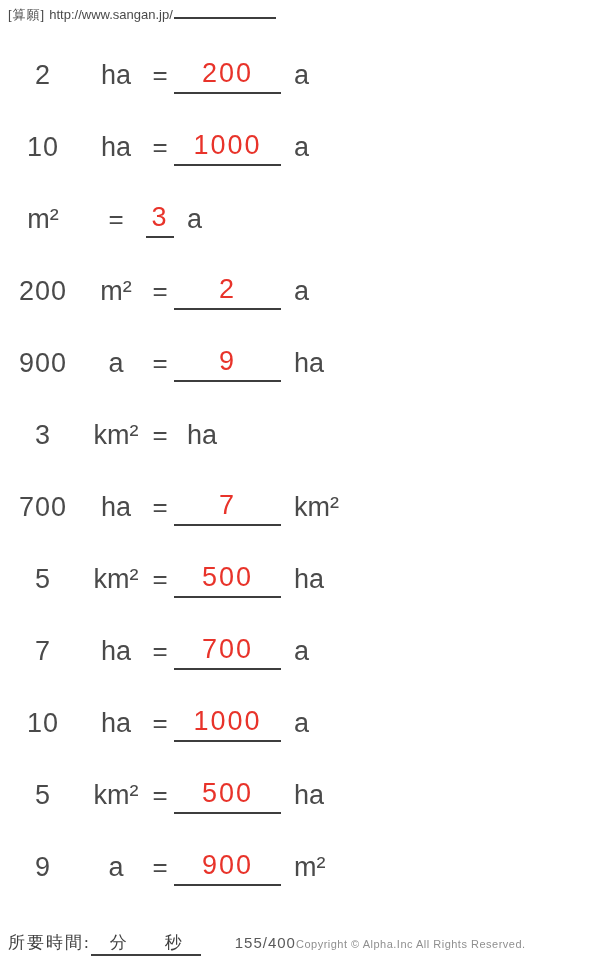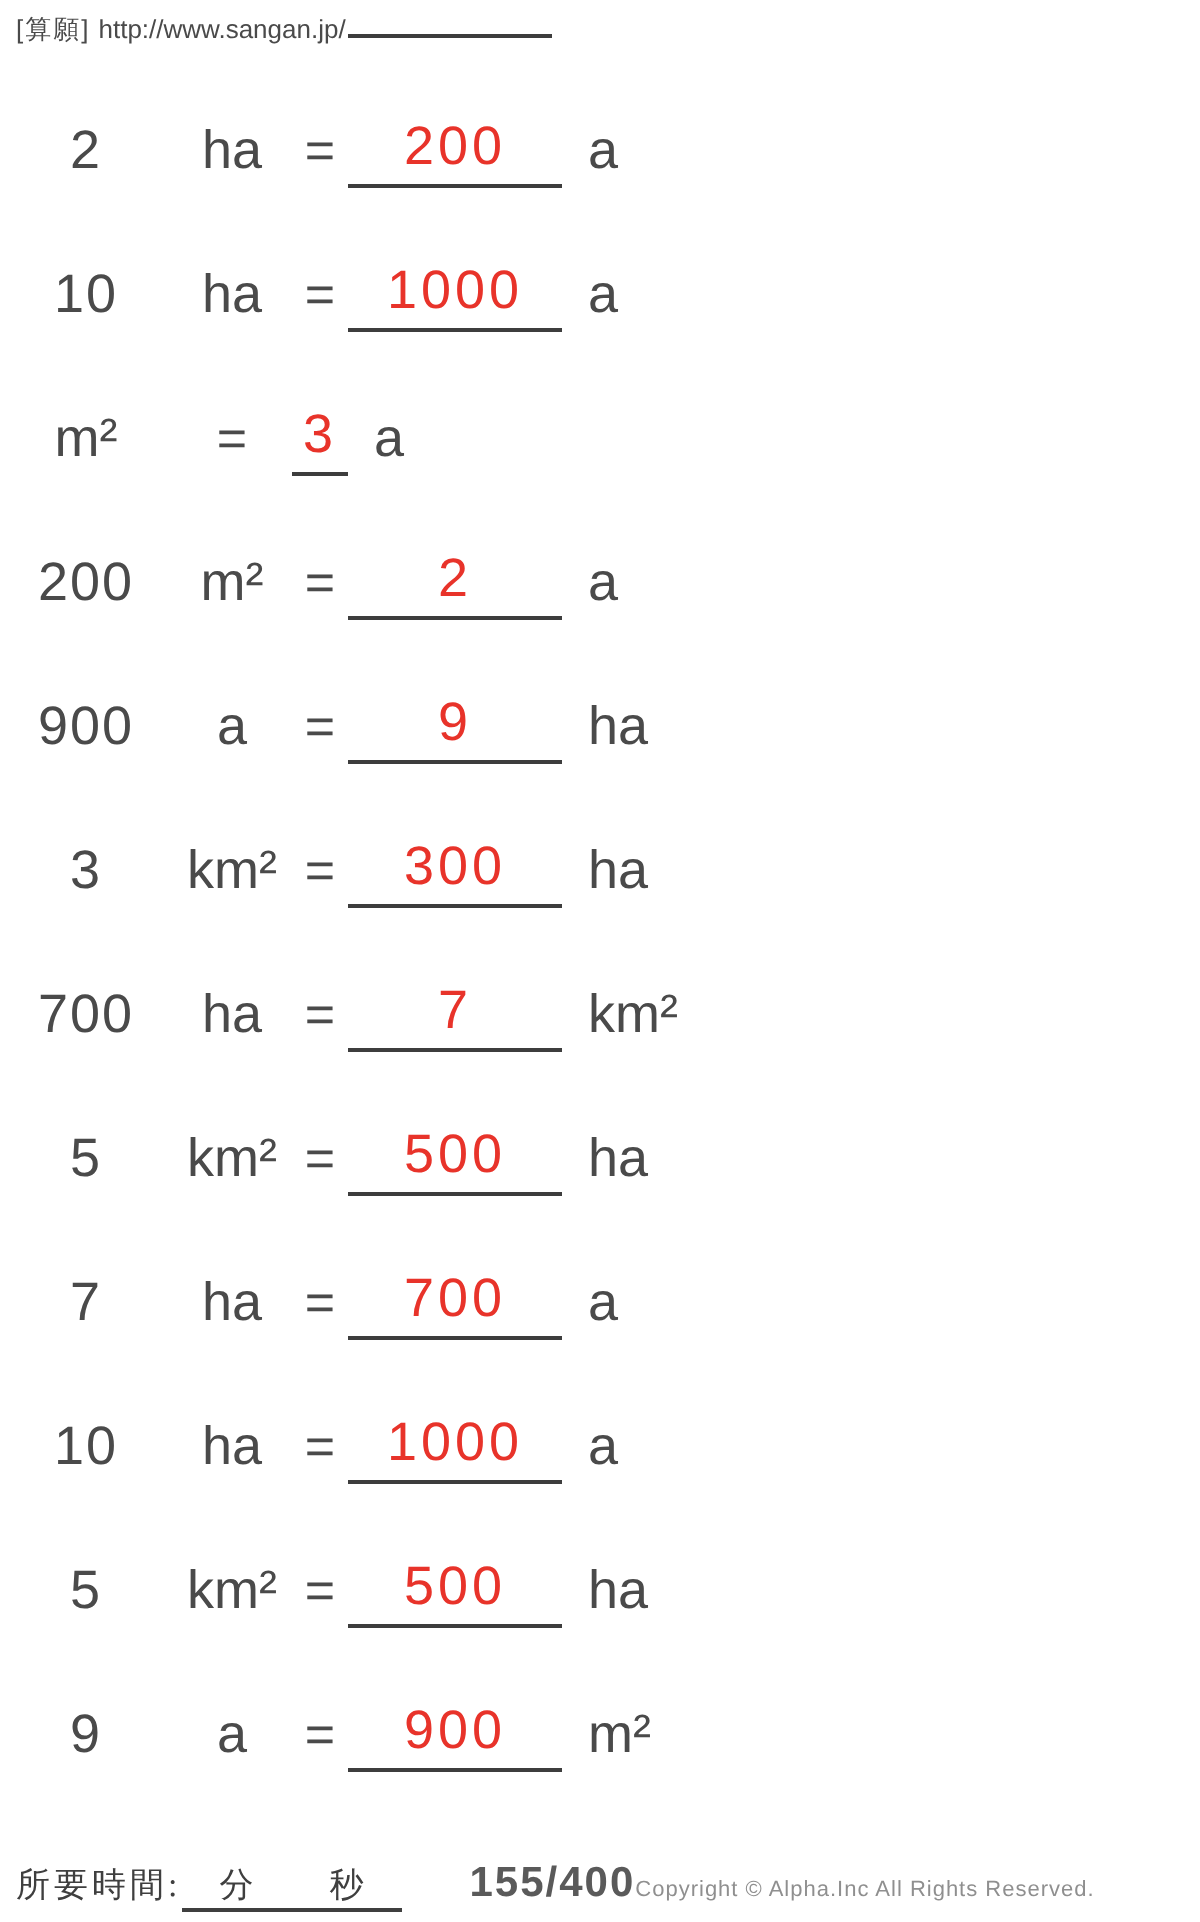--- a/index.html
+++ b/index.html
@@ -90,24 +90,24 @@
     display:inline-flex;
     justify-content:space-around;
     width:110px;
     border-bottom:2px solid #3f3f3f;
     font-family:"Liberation Serif","DejaVu Serif",serif;
     font-size:17px;
     color:#3f3f3f;
   }
   .page-num{
     margin-left:34px;
-    font-size:21px;
+    font-size:15px;
     letter-spacing:1px;
     color:#5a5a5a;
-    font-weight:700;
+    font-weight:400;
   }
   .copyright{
     flex:1;
     font-size:11px;
     color:var(--muted);
     letter-spacing:0.5px;
   }
 </style>
 </head>
 <body>
@@ -165,23 +165,20 @@
     <div class="answer-line">
       <span class="answer-text">9</span>
     </div>
     <div class="cell to-unit">ha</div>
   </div>
 
   <div class="row">
     <div class="cell num">3</div>
     <div class="cell unit">km²</div>
     <div class="cell eq">=</div>
-    <div class="answer-line">
-      <span class="answer-text">300</span>
-    </div>
     <div class="cell to-unit">ha</div>
   </div>
 
   <div class="row">
     <div class="cell num">700</div>
     <div class="cell unit">ha</div>
     <div class="cell eq">=</div>
     <div class="answer-line">
       <span class="answer-text">7</span>
     </div>

